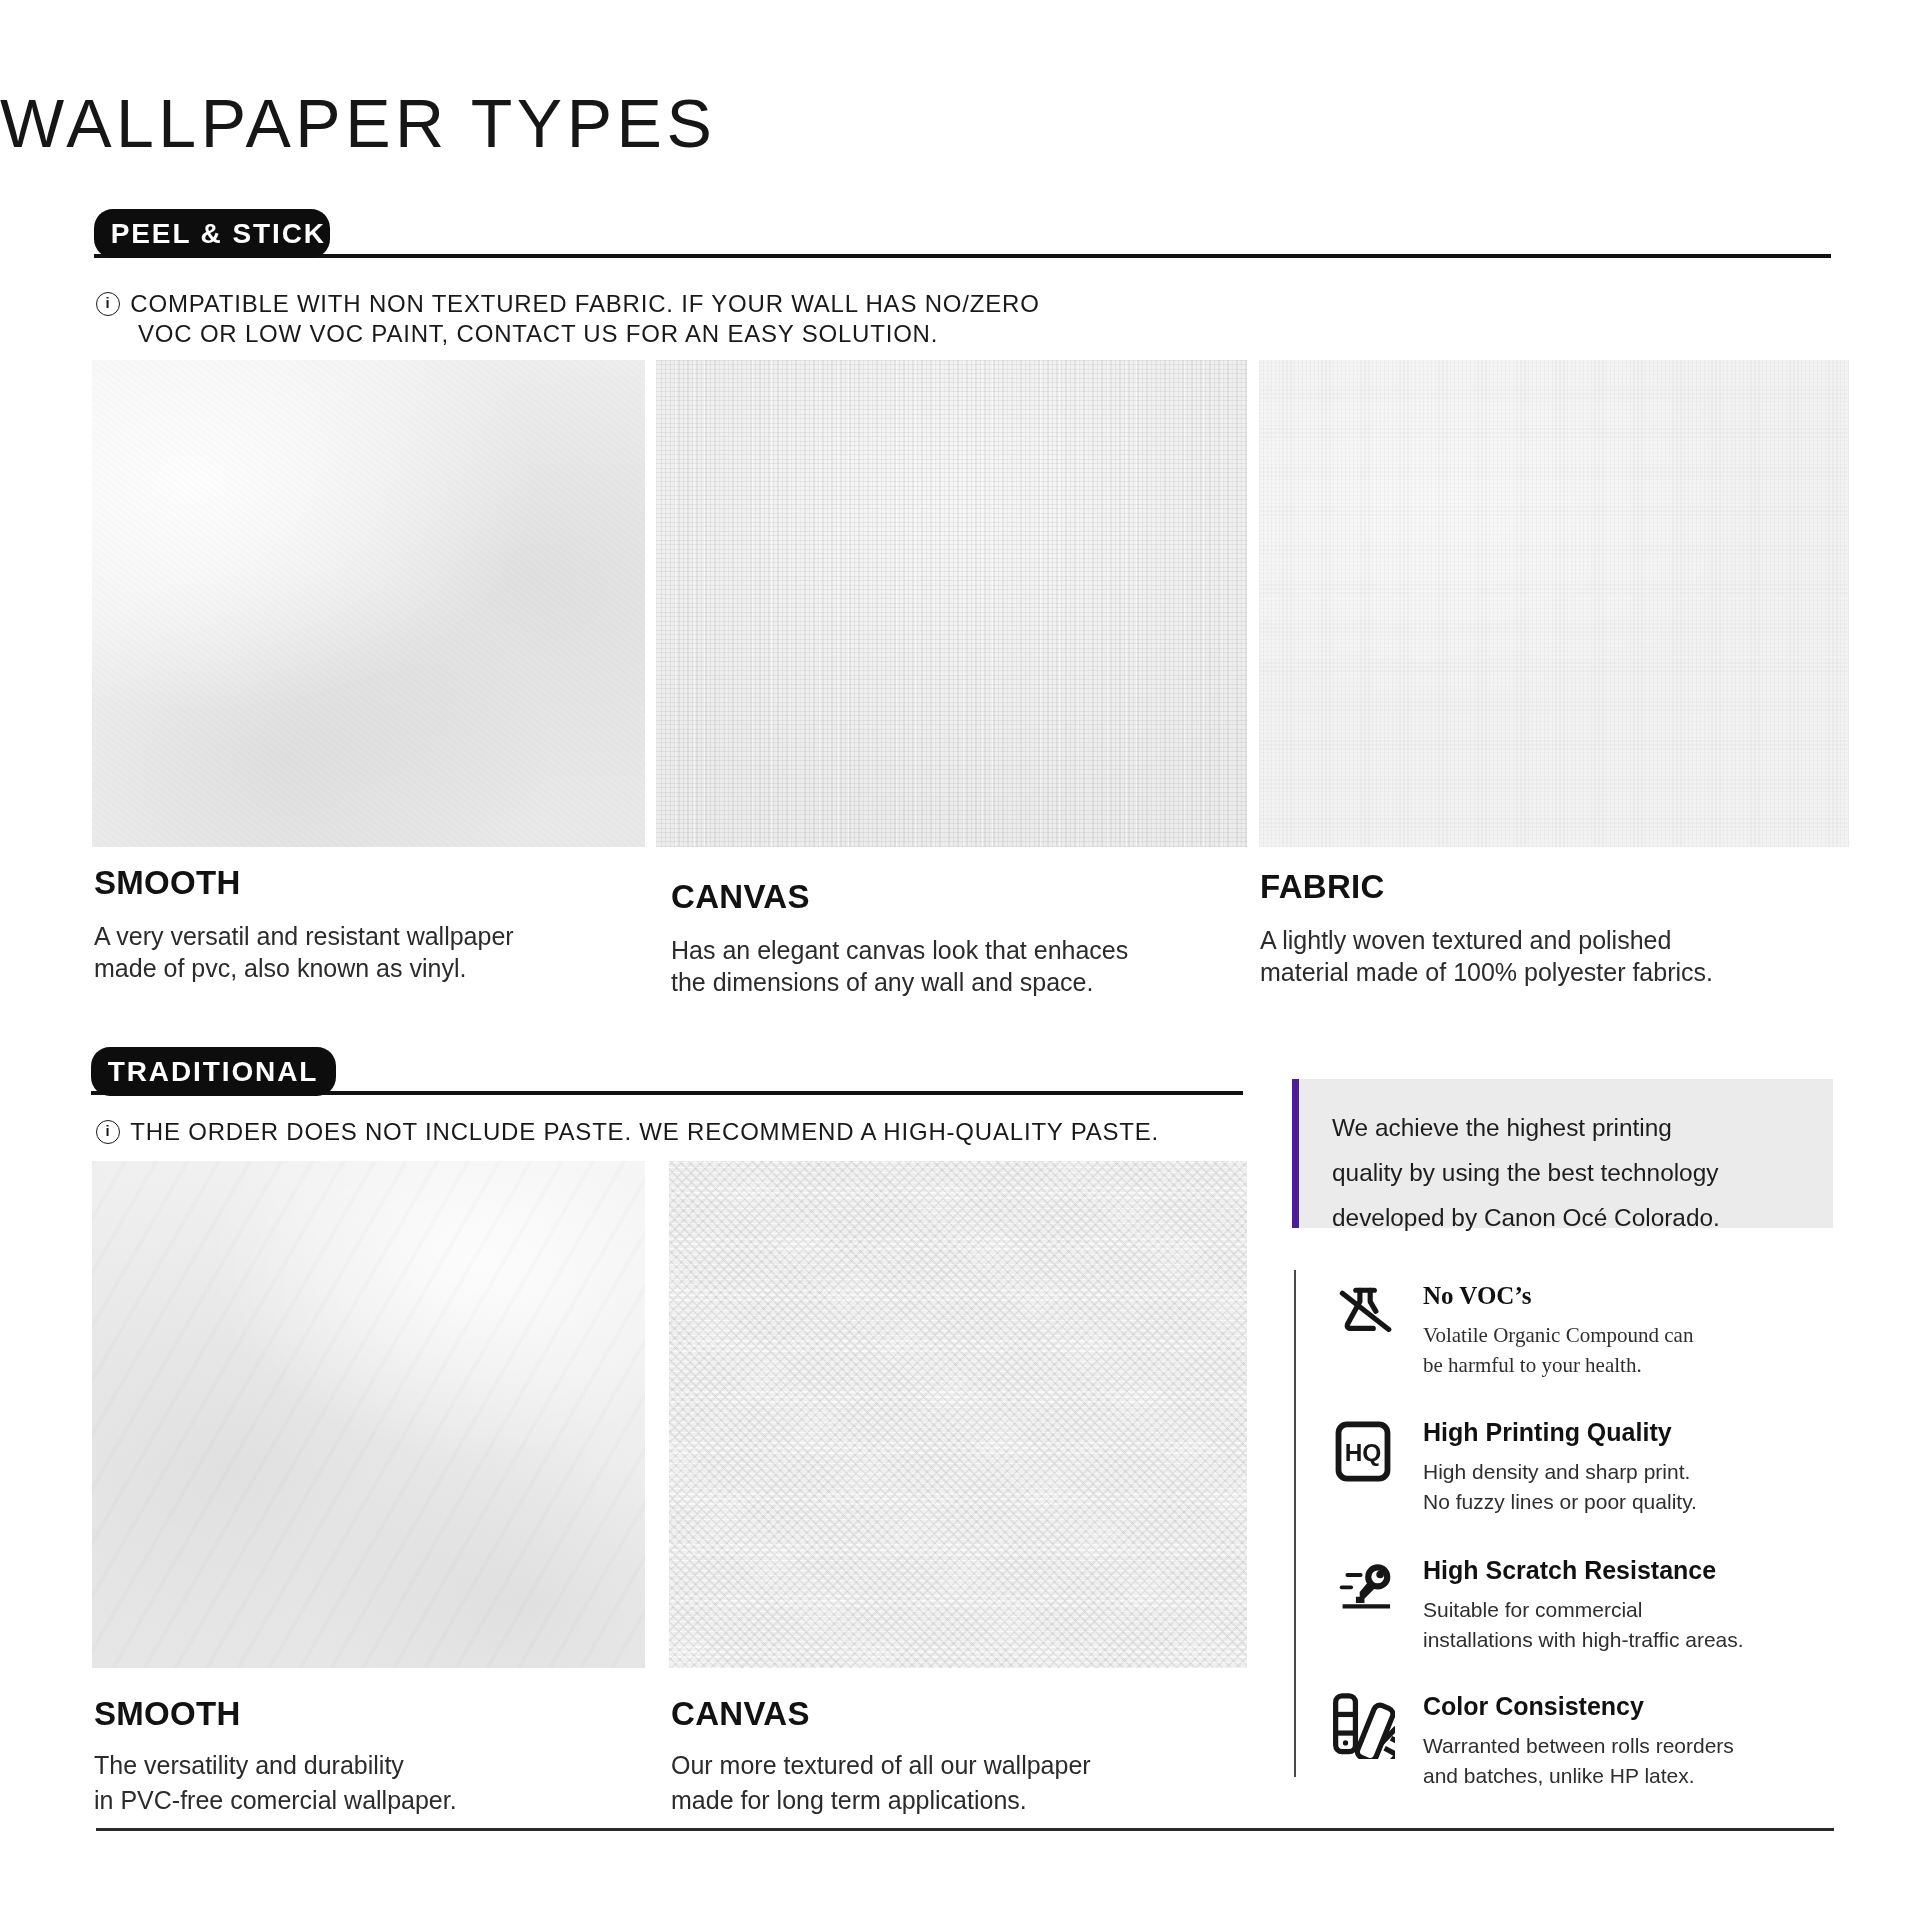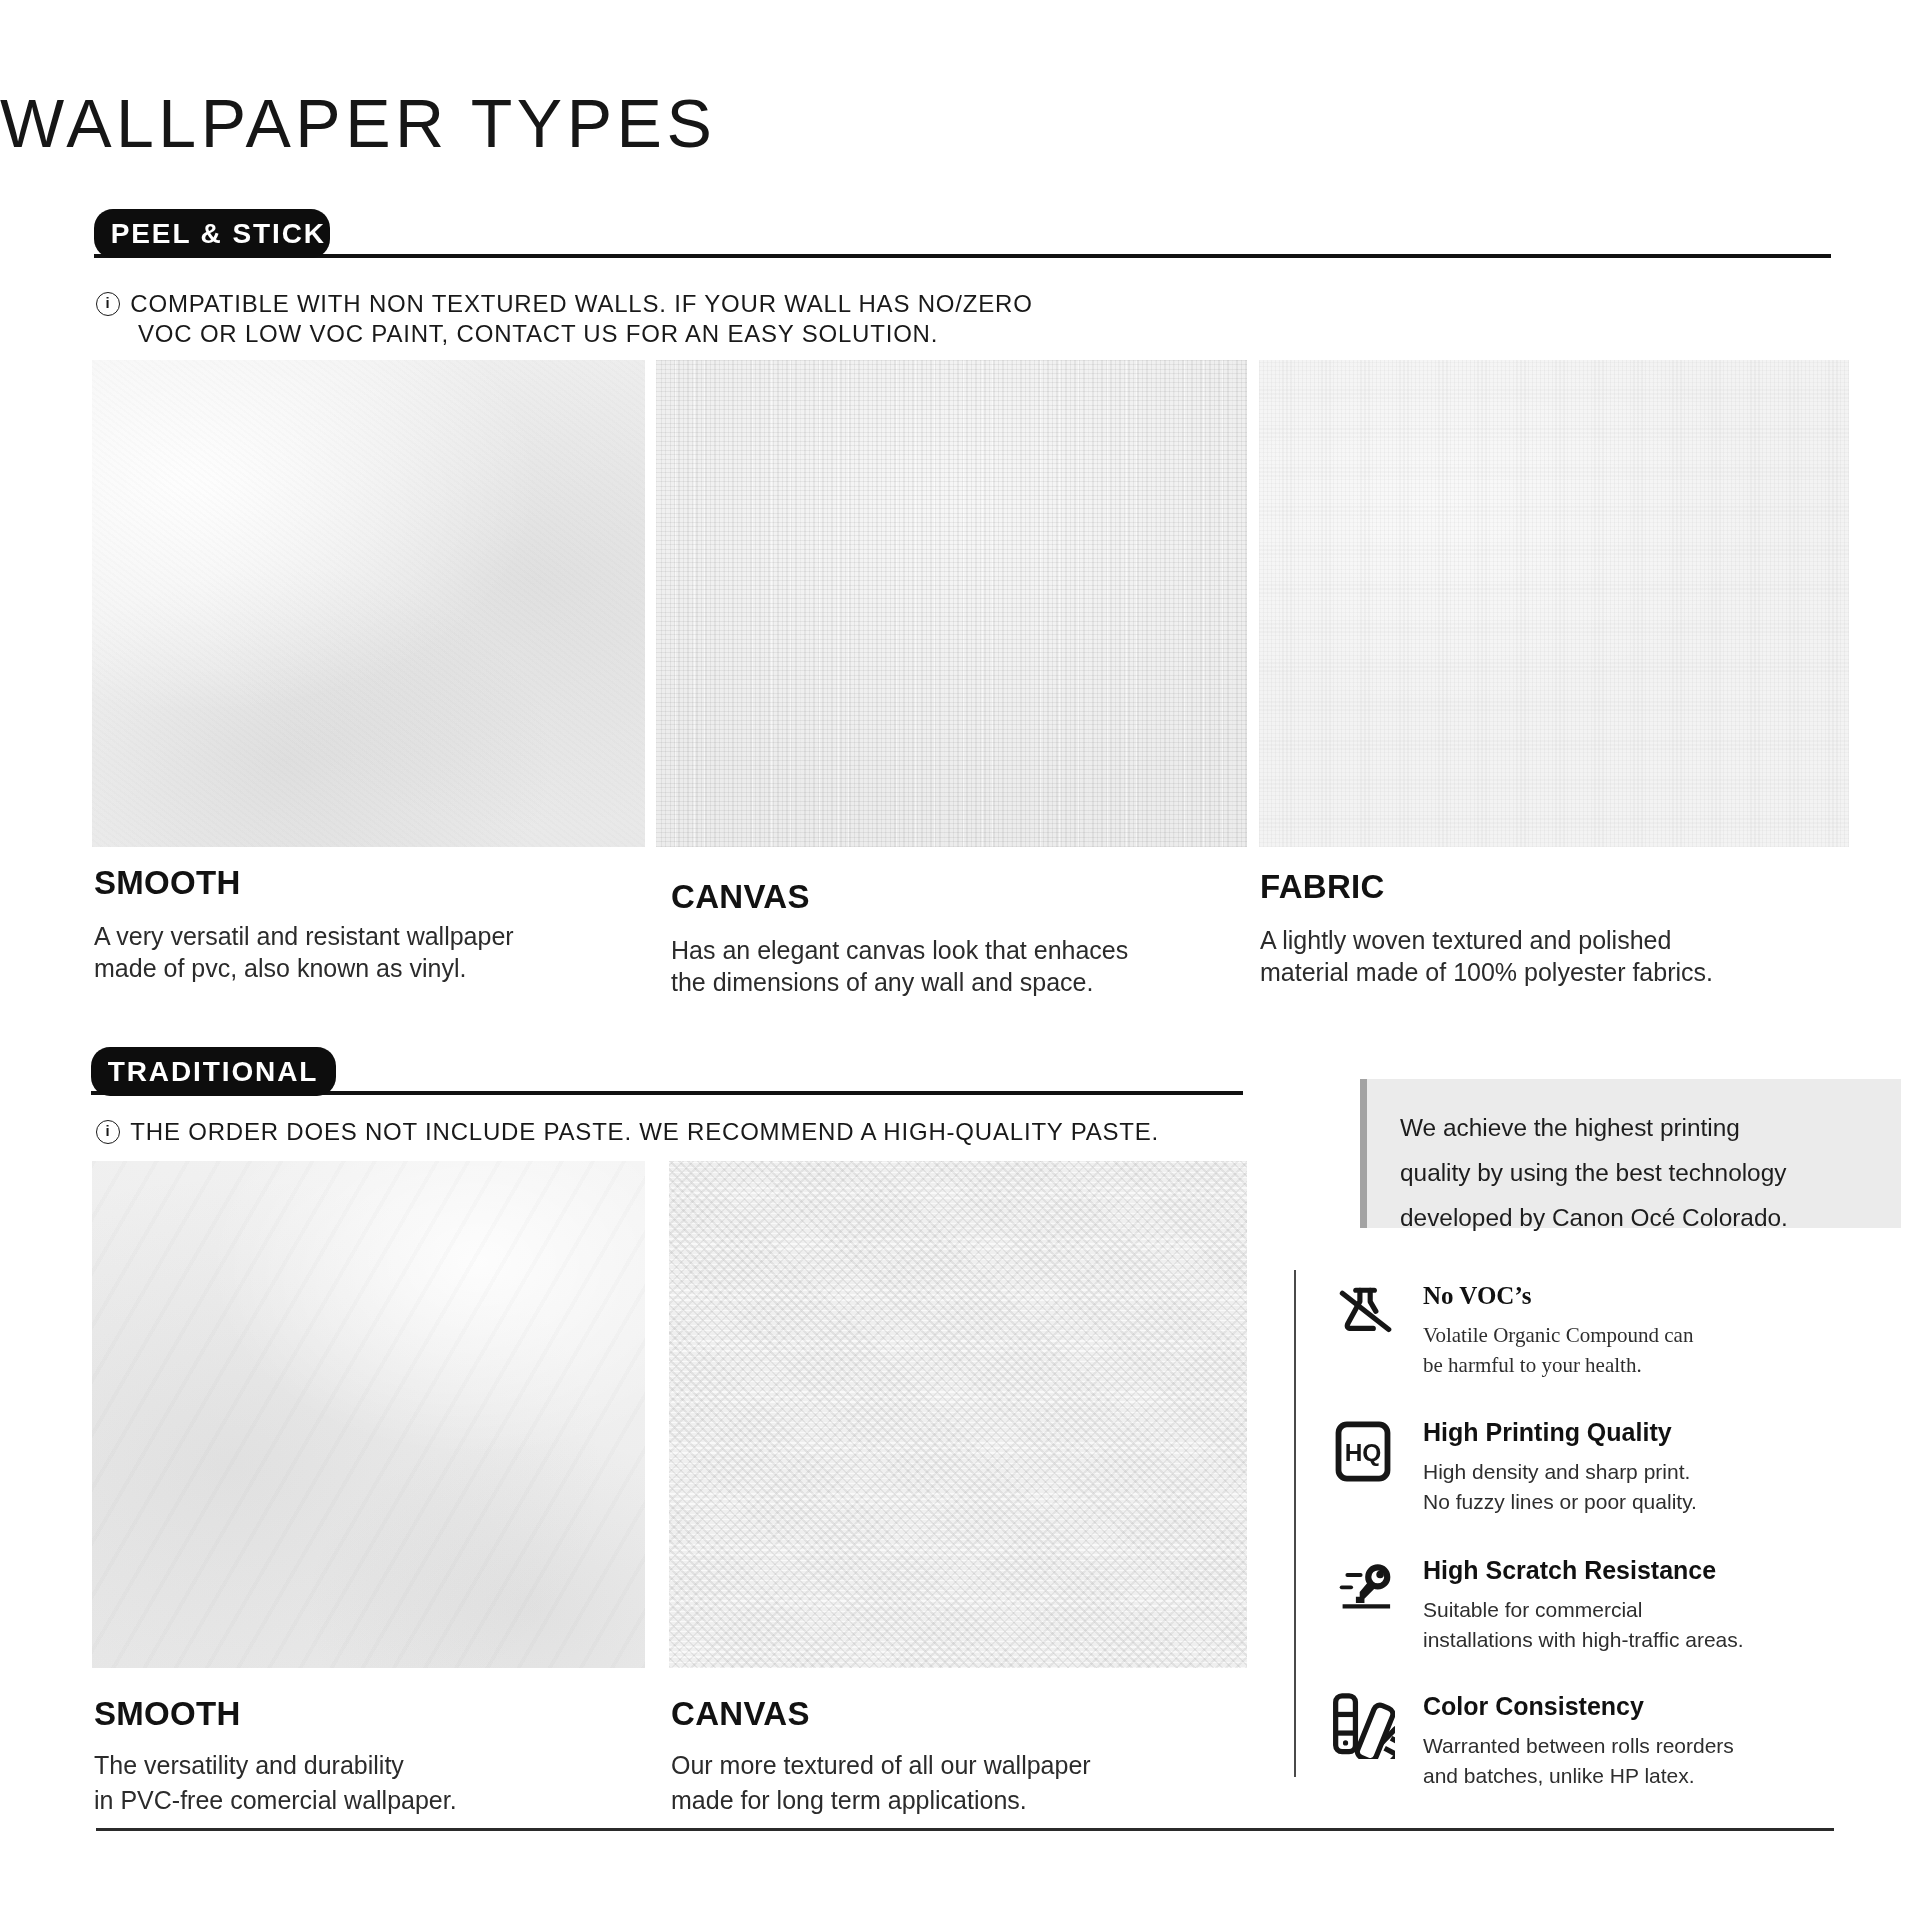--- a/index.html
+++ b/index.html
@@ -88,22 +88,22 @@
   .cap-canvas-a{left:671px;top:878px;}
   .cap-fabric-a{left:1260px;top:868px;}
   .cap-smooth-b{left:94px;top:1695px;}
   .cap-canvas-b{left:671px;top:1695px;}
   .cap-name{font-size:33px;font-weight:600;letter-spacing:0.3px;color:#121212;}
   .cap-desc{margin-top:18px;font-size:25px;font-weight:300;line-height:32px;color:#2b2b2b;}
   .cap-desc-b{margin-top:15.4px;font-size:25px;font-weight:300;line-height:35px;color:#2b2b2b;}
 
   
   .quality-panel{
-    position:absolute;left:1360px;top:1079px;width:541px;height:149px;
-    background:#ebebeb;border-left:7px solid #a3a3a3;box-sizing:border-box;
+    position:absolute;left:1292px;top:1079px;width:541px;height:149px;
+    background:#ebebeb;border-left:7px solid #4c1d95;box-sizing:border-box;
   }
   .quality-panel-inner{padding:26px 19px 0 33px;font-size:24.4px;line-height:45px;color:#1d1d1d;font-weight:400;}
   .features-divider{position:absolute;left:1294px;top:1270px;width:1.9px;height:507px;background:#4a4a4a;}
 
   
   .feature{position:absolute;left:1326px;width:533px;display:flex;gap:23px;}
   .f1{top:1282px;font-family:Liberation Serif, serif;} .f2{top:1418px;} .f3{top:1556px;} .f4{top:1692px;}
   .feature-icon{width:74px;flex:none;display:flex;justify-content:center;align-items:flex-start;}
   .feature-title{font-size:25px;font-weight:700;color:#111111;margin-bottom:9.6px;}
   .feature-line{font-size:21px;font-weight:300;color:#2e2e2e;line-height:30px;}
@@ -114,21 +114,21 @@
 <div class="canvas">
 
   <div class="page-title">WALLPAPER TYPES</div>
 
   <div class="section-label label-peel">PEEL &amp; STICK</div>
   <div class="rule rule-peel"></div>
 
   <div class="note note-1">
     <div class="note-row">
       <span class="info-circle">i</span>
-      <span>COMPATIBLE WITH NON TEXTURED WALLS. IF YOUR WALL HAS NO/ZERO</span>
+      <span>COMPATIBLE WITH NON TEXTURED FABRIC. IF YOUR WALL HAS NO/ZERO</span>
     </div>
     <div class="note-indent">
       <span>VOC OR LOW VOC PAINT, CONTACT US FOR AN EASY SOLUTION.</span>
     </div>
   </div>
 
   <div class="tex tex-smooth-a"></div>
   <div class="tex tex-canvas-a"></div>
   <div class="tex tex-fabric-a"></div>
 

